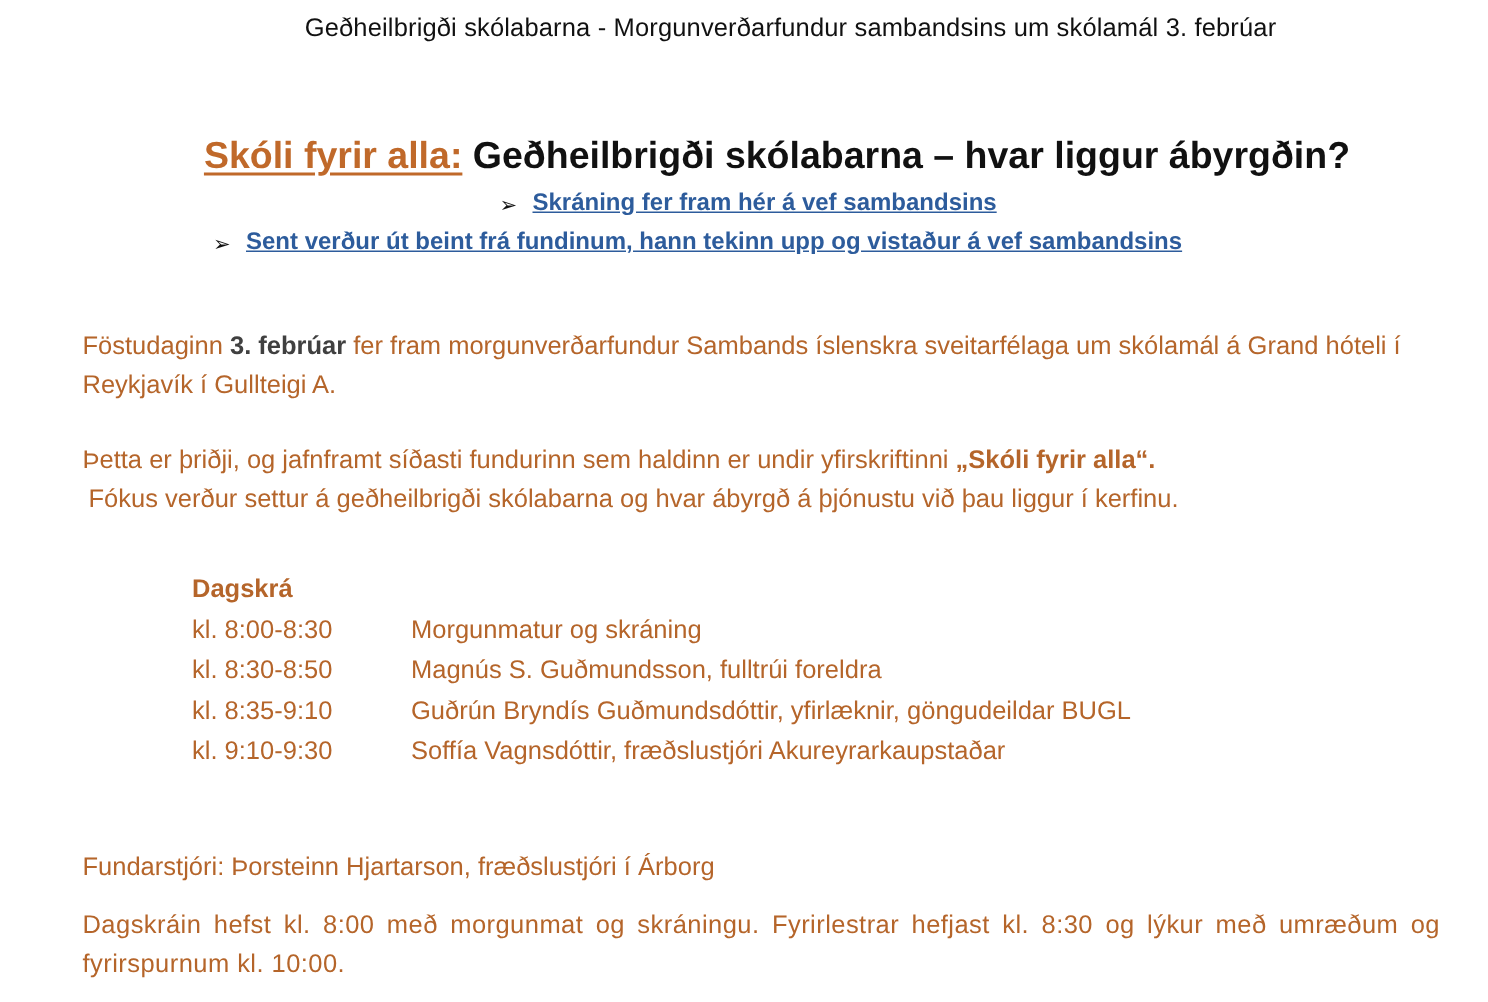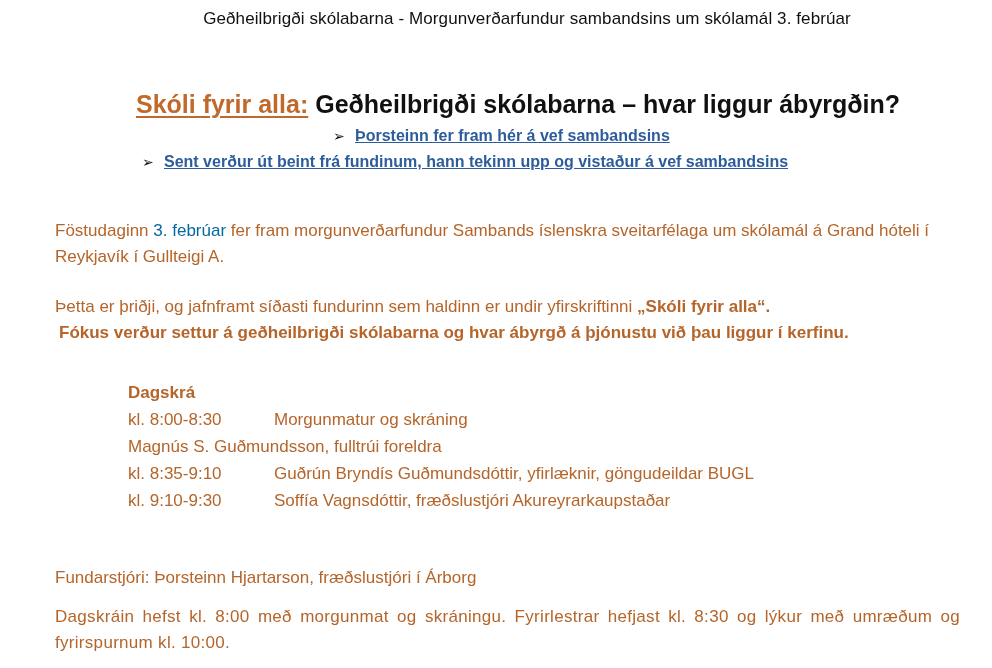--- a/index.html
+++ b/index.html
@@ -68,24 +68,24 @@
 
     .para {
       position: absolute;
       left: 55px;
       width: 905px;
       font-size: 17px;
       line-height: 26px;
       color: #b5652a;
     }
     .para-1 { top: 218px; }
-    .para-1 .date { color: #0369a1; font-weight: normal; }
+    .para-1 .date { color: #404040; font-weight: bold; }
     .para-2 { top: 294px; }
     .para-2 .quote { font-weight: bold; }
-    .para-2 .line2 { display: block; padding-left: 4px; font-weight: bold; }
+    .para-2 .line2 { display: block; padding-left: 4px; font-weight: normal; }
 
     .agenda {
       position: absolute;
       top: 380px;
       left: 128px;
       font-size: 17px;
       color: #b5652a;
     }
     .agenda-title {
       font-weight: bold;
@@ -126,21 +126,21 @@
 
 <div class="page-header">Geðheilbrigði skólabarna - Morgunverðarfundur sambandsins um skólamál 3. febrúar</div>
 
 <div class="headline">
   <span class="series">Skóli fyrir alla:</span>
   <span>Geðheilbrigði skólabarna – hvar liggur ábyrgðin?</span>
 </div>
 
 <div class="bullet-row bullet-1">
   <span class="arrow">➢</span>
-  <a href="#">Þorsteinn fer fram hér á vef sambandsins</a>
+  <a href="#">Skráning fer fram hér á vef sambandsins</a>
 </div>
 
 <div class="bullet-row bullet-2">
   <span class="arrow">➢</span>
   <a href="#">Sent verður út beint frá fundinum, hann tekinn upp og vistaður á vef sambandsins</a>
 </div>
 
 <div class="para para-1">
   <span>Föstudaginn </span><span class="date">3. febrúar</span><span>  fer fram morgunverðarfundur Sambands íslenskra sveitarfélaga um skólamál á Grand hóteli í Reykjavík í Gullteigi A.</span>
 </div>
@@ -150,20 +150,21 @@
   <span class="line2">Fókus verður settur á geðheilbrigði skólabarna og hvar ábyrgð á þjónustu við þau liggur í kerfinu.</span>
 </div>
 
 <div class="agenda">
   <div class="agenda-title">Dagskrá</div>
   <div class="agenda-row">
     <span class="time">kl. 8:00-8:30</span>
     <span class="item">Morgunmatur og skráning</span>
   </div>
   <div class="agenda-row">
+    <span class="time">kl. 8:30-8:50</span>
     <span class="item">Magnús S. Guðmundsson, fulltrúi foreldra</span>
   </div>
   <div class="agenda-row">
     <span class="time">kl. 8:35-9:10</span>
     <span class="item">Guðrún Bryndís Guðmundsdóttir, yfirlæknir, göngudeildar BUGL</span>
   </div>
   <div class="agenda-row">
     <span class="time">kl. 9:10-9:30</span>
     <span class="item">Soffía Vagnsdóttir, fræðslustjóri Akureyrarkaupstaðar</span>
   </div>

